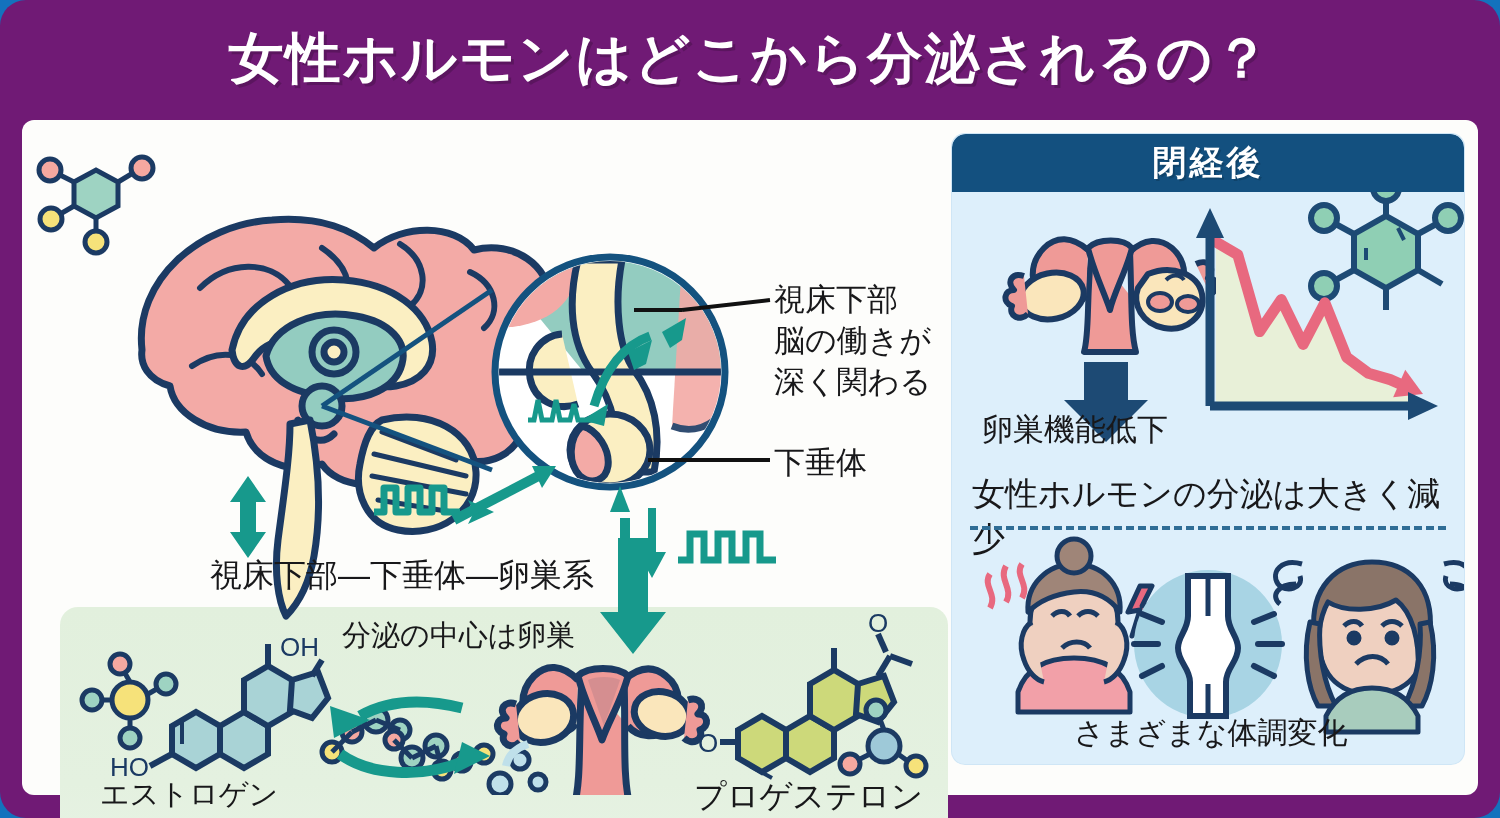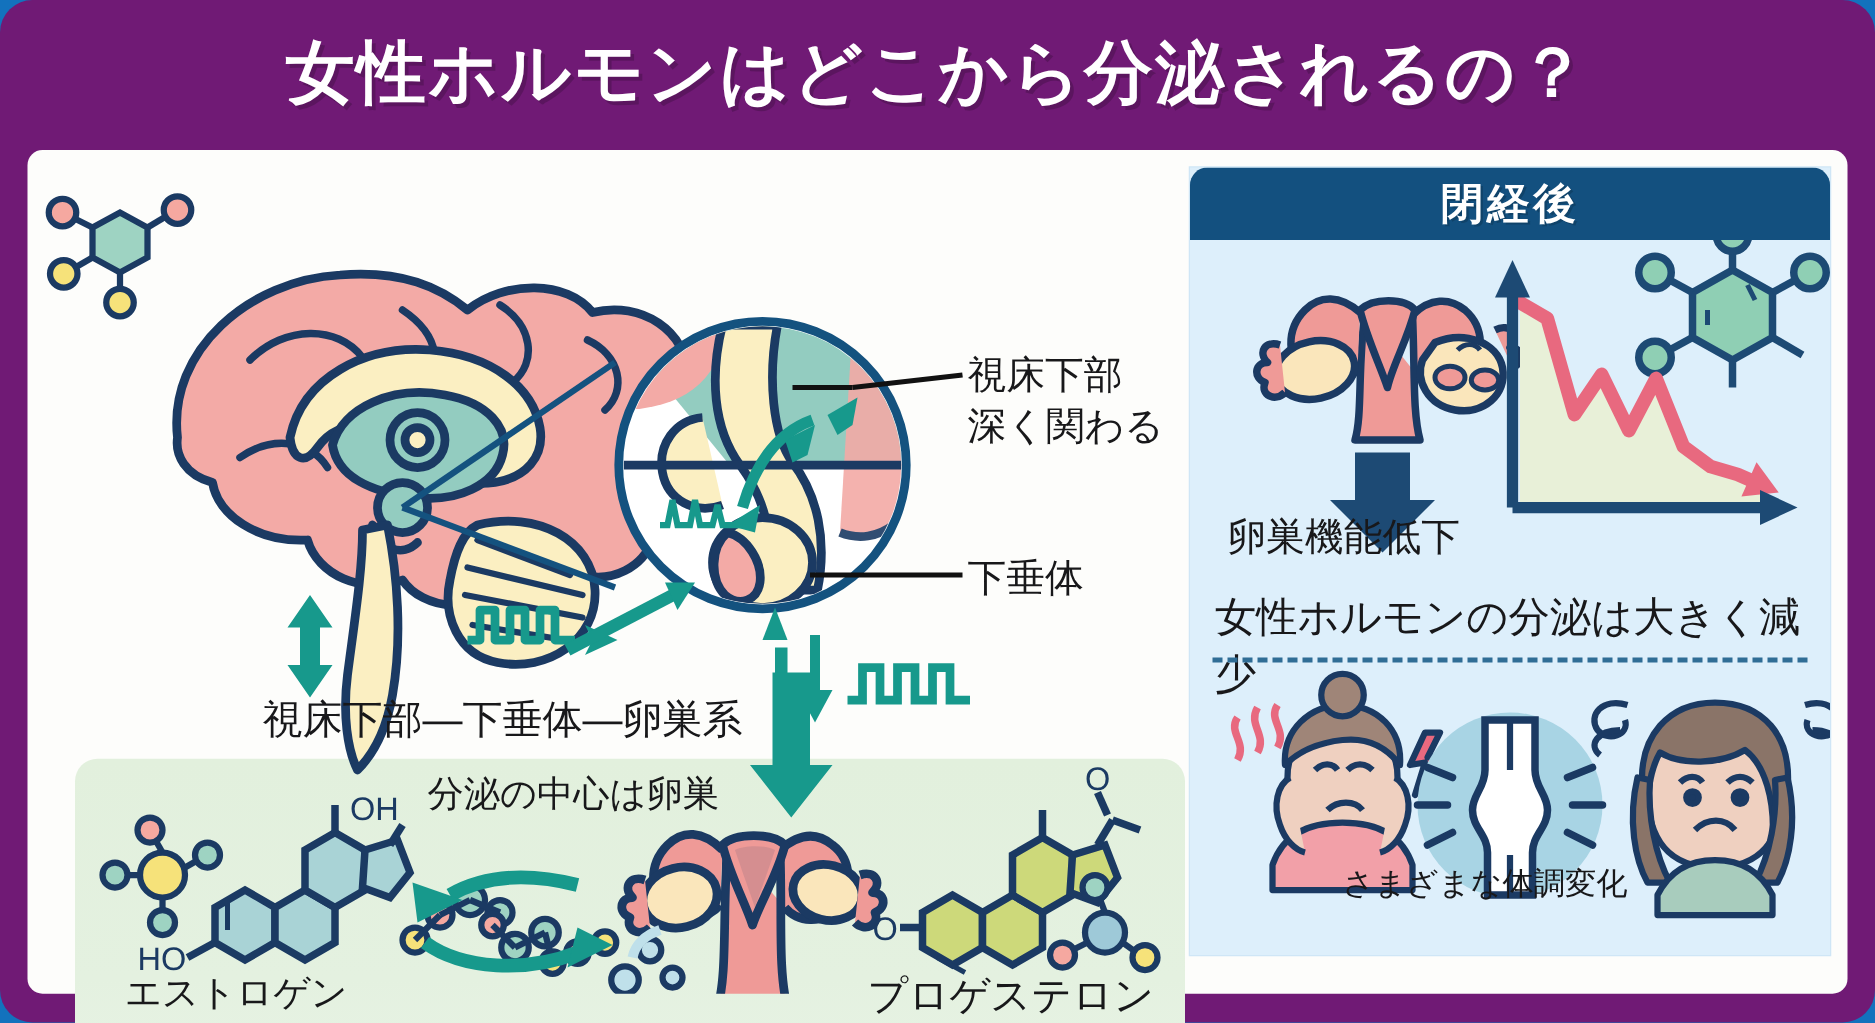--- a/index.html
+++ b/index.html
@@ -25,21 +25,21 @@
   }
   
   .board{
     position:absolute;left:22px;top:120px;width:1456px;height:675px;
     background:#fdfdfb;border-radius:12px;
   }
   
   .left-col{position:absolute;left:0;top:0;width:920px;height:675px;}
   .right-col{
     position:absolute;left:930px;top:14px;width:512px;height:630px;
-    background:#ddeffb;border-radius:0;overflow:hidden;
+    background:#ddeffb;border-radius:13px;overflow:hidden;
     box-shadow:0 0 0 1px #cfe6f6;
   }
   .panel-head{
     height:58px;background:#13507f;border-radius:14px 14px 0 0;
     display:flex;align-items:center;justify-content:center;
   }
   .panel-head span{
     color:#fff;font-size:34px;font-weight:bold;letter-spacing:3px;
     text-shadow:2px 2px 0 rgba(0,0,0,.16);
   }
@@ -54,21 +54,21 @@
   #lbl-estrogen{left:78px;top:655px;font-size:29px;}
   #lbl-progesterone{left:672px;top:655px;font-size:32px;}
   .green-panel{
     position:absolute;left:38px;top:487px;width:888px;height:293px;
     background:linear-gradient(180deg,#e2f0dd 0%,#e4f1e0 60%,#e9f3e6 100%);
     border-radius:18px;
   }
   
   #lbl-ovary-down{position:absolute;left:30px;top:275px;font-size:31px;}
   #lbl-decrease{position:absolute;left:20px;top:338px;font-size:33px;}
-  #lbl-symptoms{position:absolute;left:122px;top:556px;font-size:25px;}
+  #lbl-symptoms{position:absolute;left:122px;top:579px;font-size:30px;}
   .dashed{
     position:absolute;left:18px;top:392px;width:476px;height:0;
     border-top:4px dashed #2f6d96;
   }
   svg{display:block;}
   .sv{position:absolute;left:0;top:0;}
 </style>
 </head>
 <body>
 
@@ -319,20 +319,21 @@
         <g fill="none" stroke="#17998c" stroke-width="12" stroke-linecap="butt">
           <path d="M152,682 L152,716 C152,726 160,730 170,730 L258,730"></path>
           <path d="M780,682 L780,716 C780,726 772,730 762,730 L700,730"></path>
         </g>
         <polygon points="296,730 256,712 256,748" fill="#17998c"></polygon>
         <polygon points="660,730 700,712 700,748" fill="#17998c"></polygon>
       </svg>
 
       <div class="lbl jp" id="lbl-hypothalamus">視床下部</div>
       <div class="lbl jp" id="lbl-brainrole">
+        <div>脳の働きが</div>
         <div>深く関わる</div>
       </div>
       <div class="lbl jp" id="lbl-pituitary">下垂体</div>
       <div class="lbl jp" id="lbl-axis">視床下部―下垂体―卵巣系</div>
       <div class="lbl jp" id="lbl-ovary-center">分泌の中心は卵巣</div>
       <div class="lbl jp" id="lbl-estrogen">エストロゲン</div>
       <div class="lbl jp" id="lbl-progesterone">プロゲステロン</div>
 
     </div>
 

